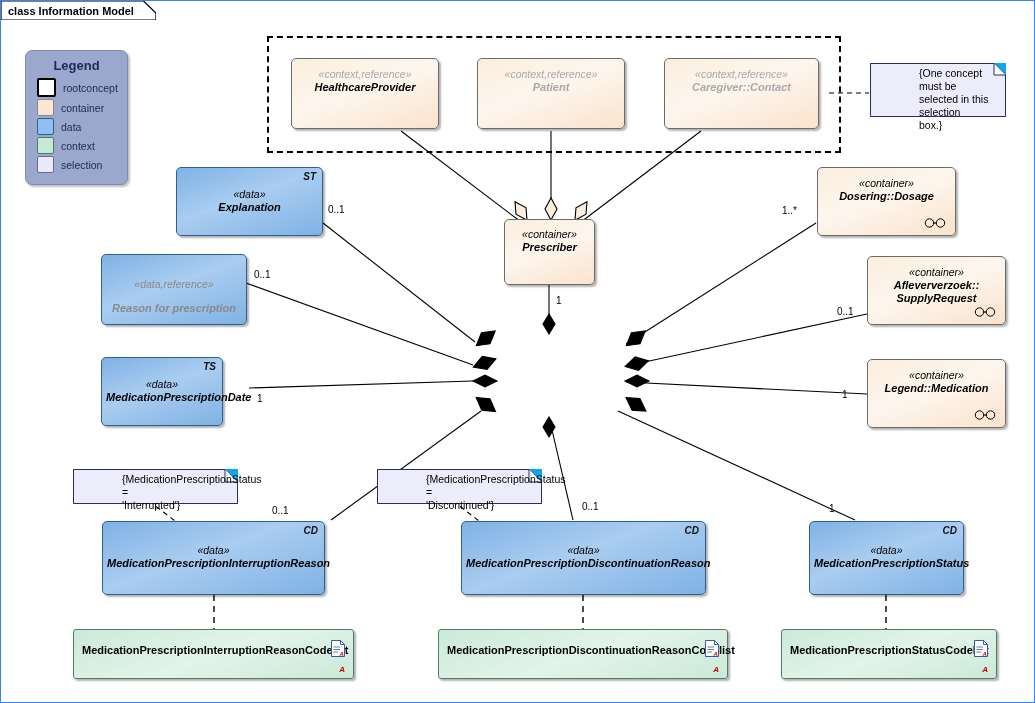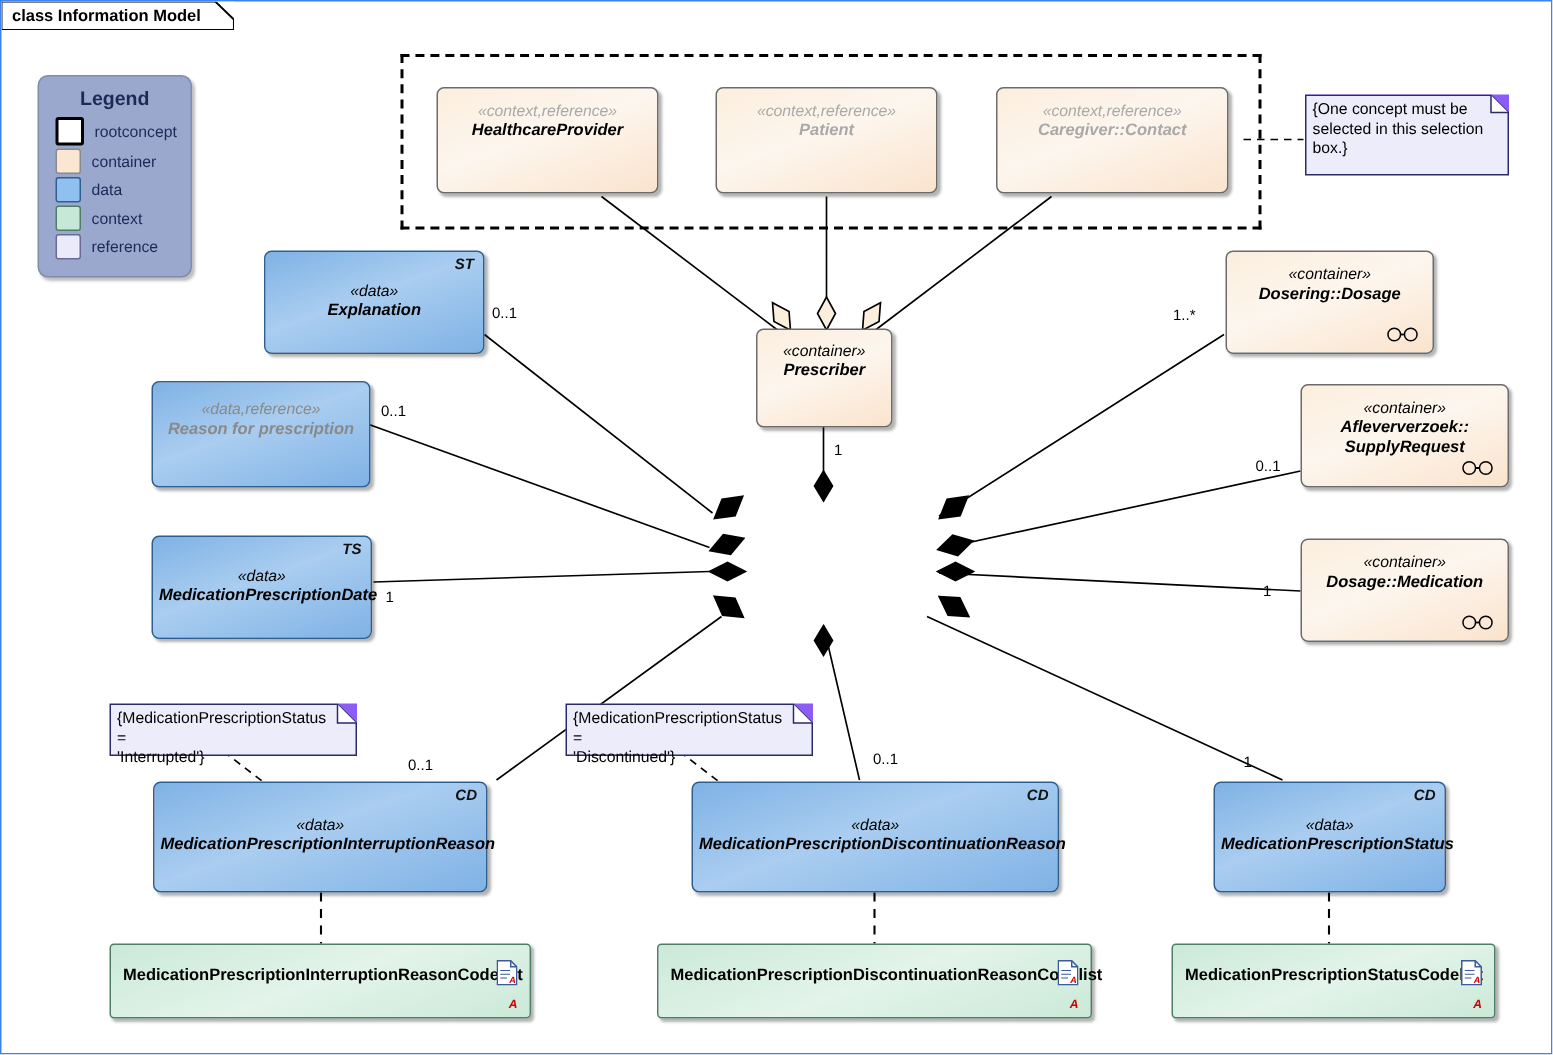--- a/index.html
+++ b/index.html
@@ -83,21 +83,21 @@
   .n-container {
     background: linear-gradient(160deg, #fbeedd 0%, #fdf6ee 45%, #fae3cd 100%);
     border-color: #6b6b6b;
   }
   
   .n-data {
     background: linear-gradient(160deg, #7fb2e5 0%, #aacdf0 45%, #7fb2e5 100%);
     border-color: #2e5f8f;
   }
   
-  .n-data .dim { color: #8a8a8a; }
+  .n-data .dim { color: #8a8a8a; margin-top: 11px; }
   .n-container .dim { color: #a9a9a9; }
   
   .n-codelist {
     background: linear-gradient(160deg, #cbe9d8 0%, #e3f4ea 50%, #cbe9d8 100%);
     border-color: #4e7f66;
     border-radius: 3px;
   }
   .n-codelist .cl-name {
     position: absolute;
     left: 8px;
@@ -141,22 +141,23 @@
     right: 9px;
     bottom: 7px;
     width: 22px;
     height: 10px;
   }
 
   
   .note {
     position: absolute;
     box-sizing: border-box;
-    background: #8b5cf6;
+    background: #0ea5e9;
     z-index: 12;
+    padding-left: 44px;
   }
   .note .note-svg { position: absolute; left:0; top:0; }
   .note .note-text {
     position: relative;
     padding: 4px 12px 3px 5px;
     font-size: 10.5px;
     color: #000;
     line-height: 13px;
     white-space: pre-line;
     z-index: 2;
@@ -327,21 +328,21 @@
     <div class="leg-row">
       <span class="sw data"></span>
       <span class="leg-label">data</span>
     </div>
     <div class="leg-row">
       <span class="sw codelist"></span>
       <span class="leg-label">context</span>
     </div>
     <div class="leg-row">
       <span class="sw constraint"></span>
-      <span class="leg-label">reference</span>
+      <span class="leg-label">selection</span>
     </div>
   </div>
 
   <div class="sel-box" style="left:266px; top:35px; width:574px; height:117px;"></div>
 
   <div class="node n-container" style="left:290px; top:57px; width:148px; height:71px;">
     <div class="body">
       <div class="stereo dim">«context,reference»</div>
       <div class="nm">HealthcareProvider</div>
     </div>
@@ -387,21 +388,21 @@
     </div>
   </div>
 
   <div class="node n-data" style="left:100px; top:253px; width:146px; height:71px;">
     <div class="body" style="top:12px;">
       <div class="stereo dim">«data,reference»</div>
       <div class="nm dim">Reason for prescription</div>
     </div>
   </div>
 
-  <div class="node n-data" style="left:100px; top:356px; width:147px; height:69px;">
+  <div class="node n-data" style="left:100px; top:356px; width:122px; height:69px;">
     <span class="type-tag">TS</span>
     <div class="body" style="top:20px;">
       <div class="stereo">«data»</div>
       <div class="nm">MedicationPrescriptionDate</div>
     </div>
   </div>
 
   <div class="node n-container" style="left:816px; top:166px; width:139px; height:69px;">
     <div class="body" style="top:9px;">
       <div class="stereo">«container»</div>
@@ -423,21 +424,21 @@
     <svg class="comp-marker" viewBox="0 0 22 10">
       <circle cx="5.5" cy="5" r="4.2" fill="none" stroke="#000" stroke-width="1"></circle>
       <circle cx="16.5" cy="5" r="4.2" fill="none" stroke="#000" stroke-width="1"></circle>
       <line x1="9.7" y1="5" x2="12.3" y2="5" stroke="#000" stroke-width="1.2"></line>
     </svg>
   </div>
 
   <div class="node n-container" style="left:866px; top:358px; width:139px; height:69px;">
     <div class="body" style="top:9px;">
       <div class="stereo">«container»</div>
-      <div class="nm">Dosage::Medication</div>
+      <div class="nm">Legend::Medication</div>
     </div>
     <svg class="comp-marker" viewBox="0 0 22 10">
       <circle cx="5.5" cy="5" r="4.2" fill="none" stroke="#000" stroke-width="1"></circle>
       <circle cx="16.5" cy="5" r="4.2" fill="none" stroke="#000" stroke-width="1"></circle>
       <line x1="9.7" y1="5" x2="12.3" y2="5" stroke="#000" stroke-width="1.2"></line>
     </svg>
   </div>
 
   <div class="note" style="left:72px; top:468px; width:165px; height:35px;">
     <svg class="note-svg" width="165" height="35" viewBox="0 0 165 35">

